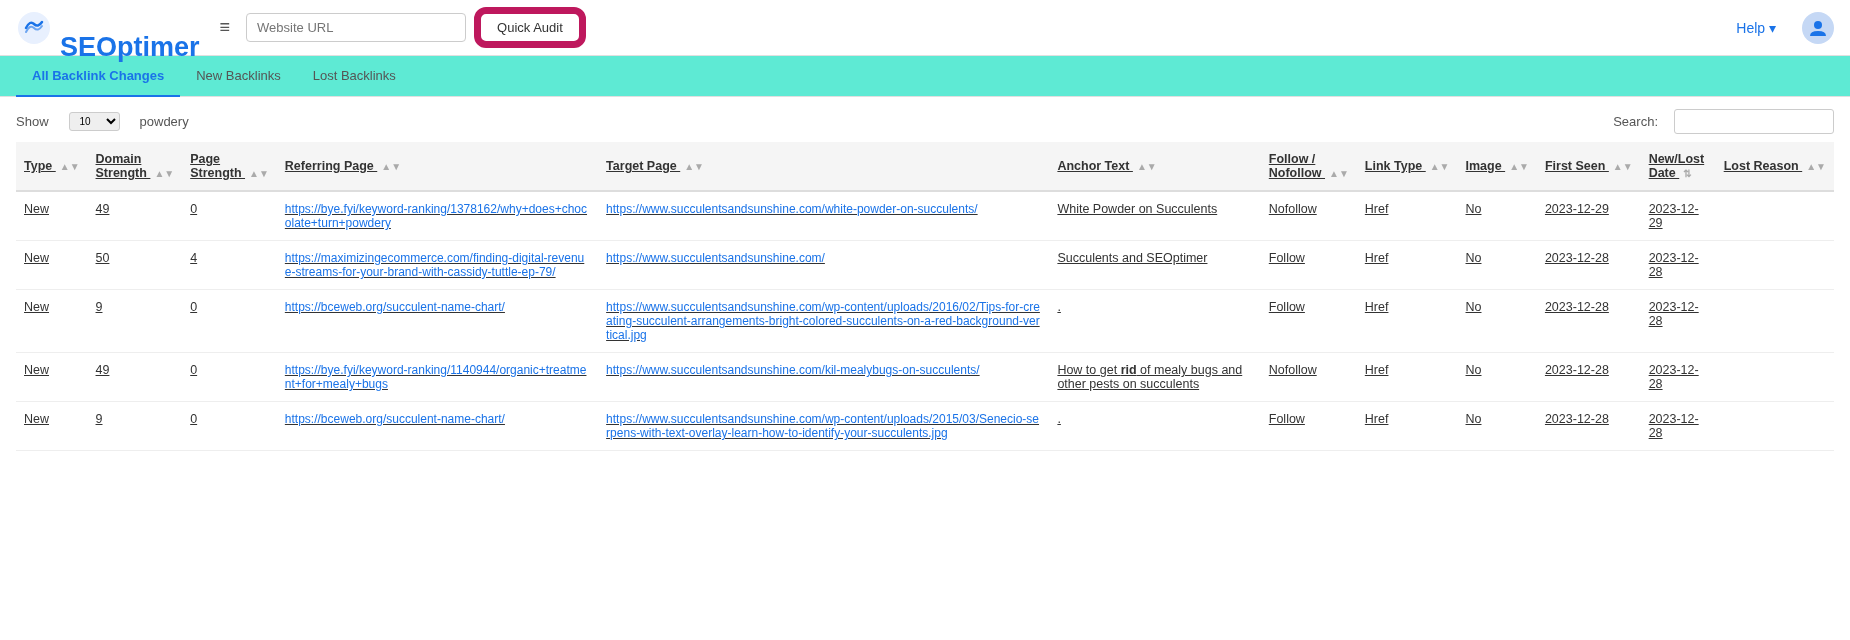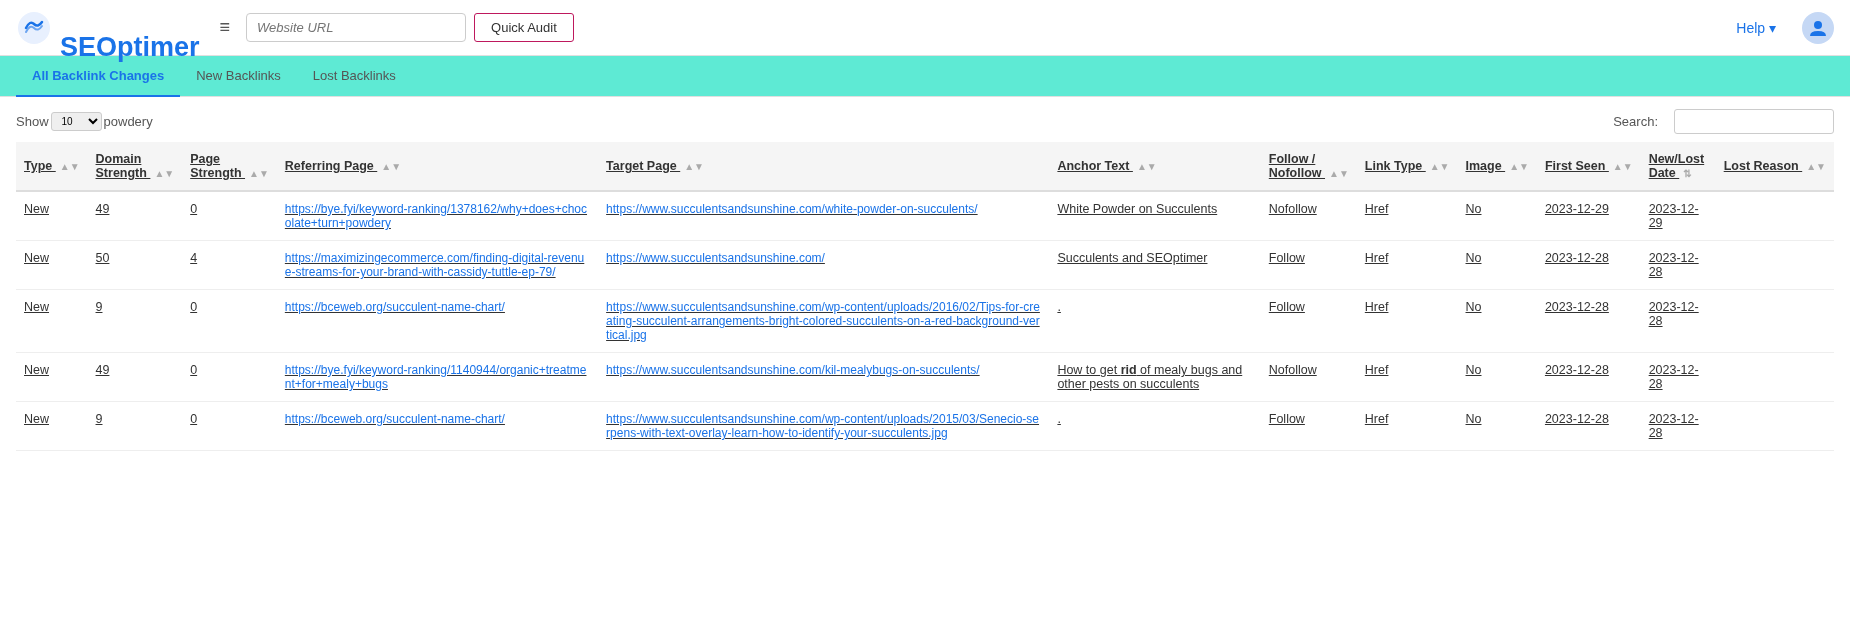--- a/index.html
+++ b/index.html
@@ -35,28 +35,27 @@
       border: none;
       padding: 4px;
     }
     .url-input {
       width: 220px;
       padding: 6px 10px;
       border: 1px solid #ccc;
       border-radius: 4px;
       font-size: 13px;
       color: #999;
-      font-style: italic;
     }
     .quick-audit-btn {
       margin-left: 8px;
       padding: 6px 16px;
       background: #fff;
-      border: 1px solid #be185d;
-      border-radius: 3px;
+      border: 7px solid #be185d;
+      border-radius: 12px;
       font-size: 13px;
       cursor: pointer;
       color: #333;
     }
     .header-right {
       margin-left: auto;
       display: flex;
       align-items: center;
       gap: 26px;
     }
@@ -104,21 +103,21 @@
     
     .table-controls {
       display: flex;
       align-items: center;
       justify-content: space-between;
       padding: 12px 16px 8px 16px;
     }
     .show-entries {
       display: flex;
       align-items: center;
-      gap: 2px;
+      gap: 20px;
       font-size: 13px;
       color: #555;
     }
     .show-entries select {
       padding: 2px 6px;
       border: 1px solid #ccc;
       border-radius: 3px;
       font-size: 10px;
     }
     .search-area {

